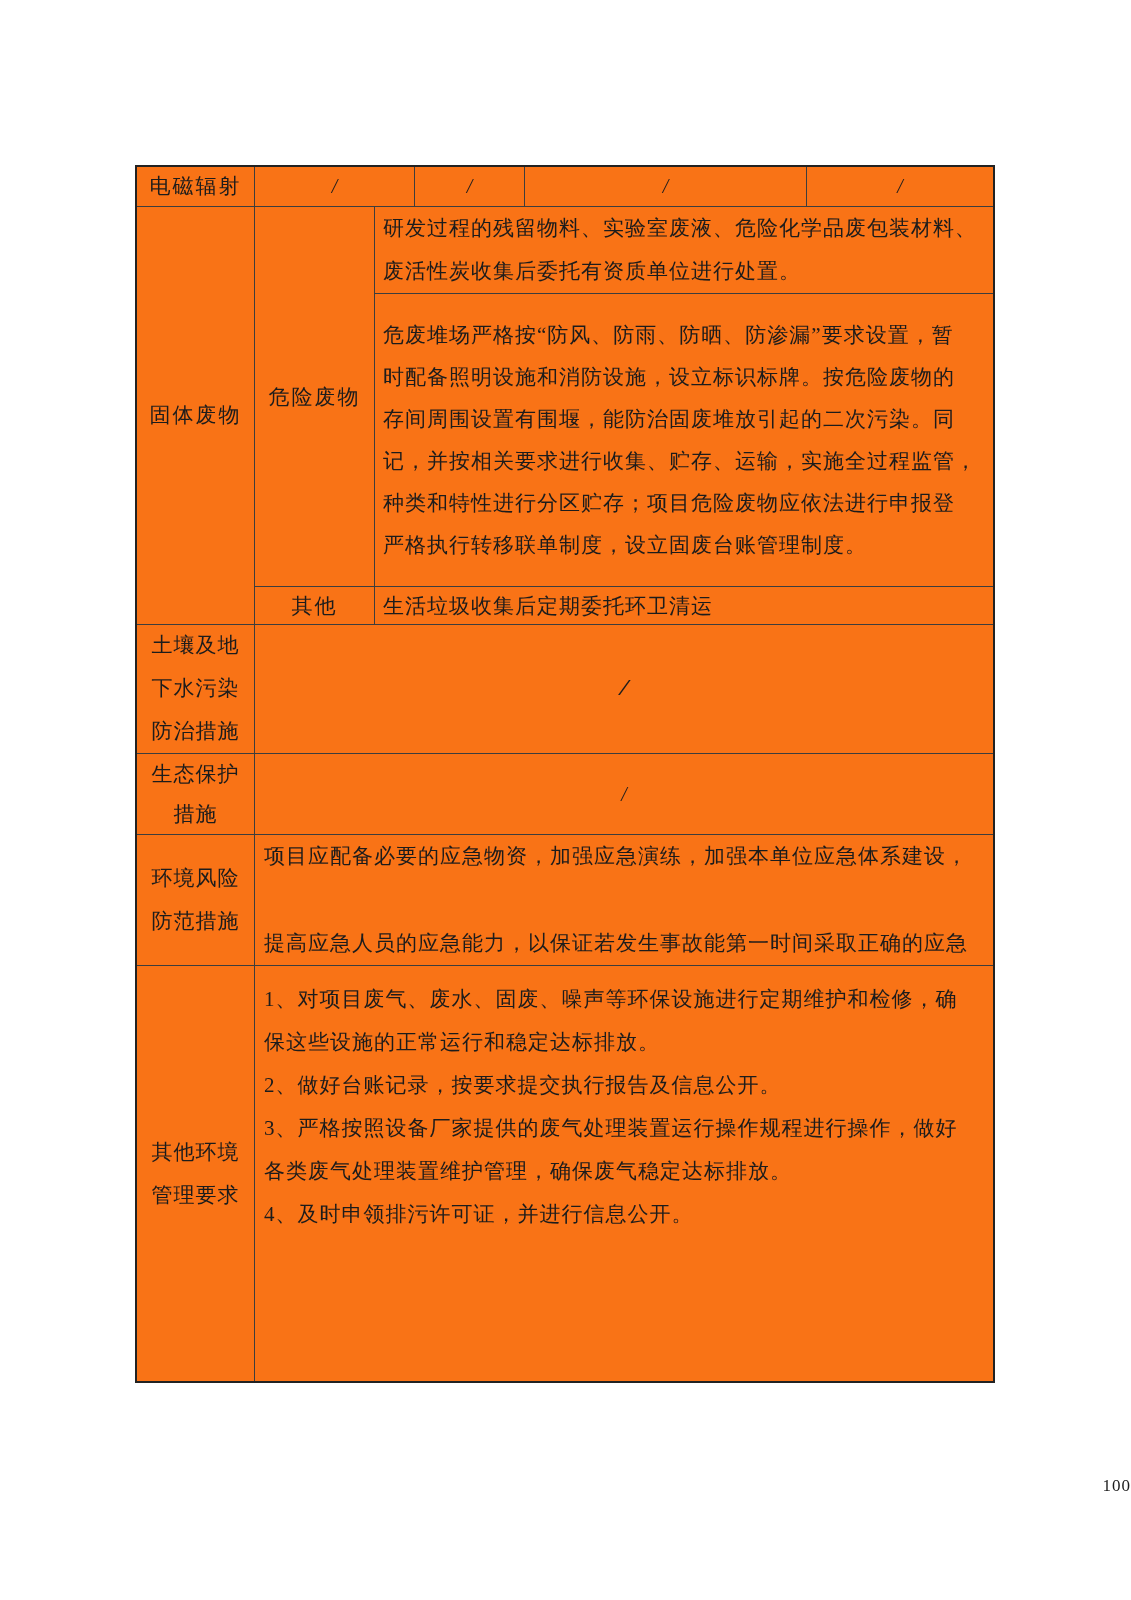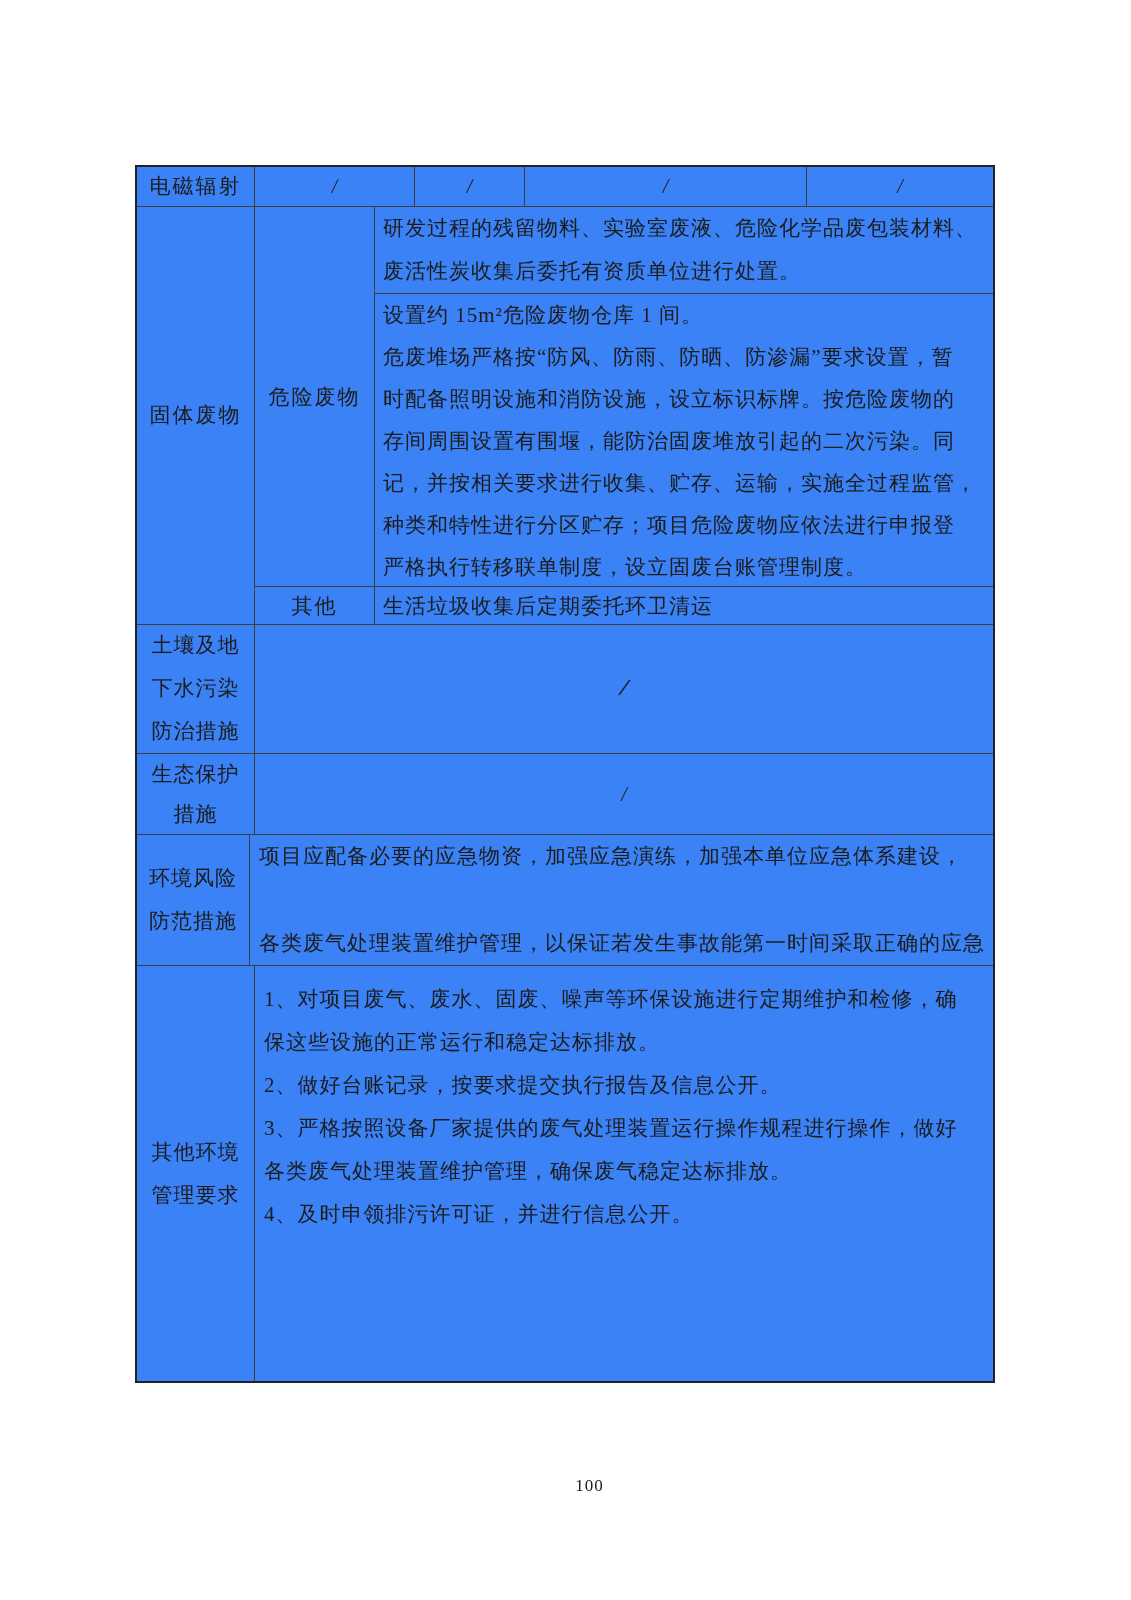--- a/index.html
+++ b/index.html
@@ -10,21 +10,21 @@
   *{box-sizing:border-box;margin:0;padding:0;}
   html,body{background:#ffffff;}
   body{
     width:1131px;height:1600px;position:relative;
     font-family:"Liberation Serif","DejaVu Serif",serif;
     color:var(--tx);
   }
   .doc-table{
     position:absolute;left:135px;top:165px;width:860px;height:1218px;
     border:2px solid var(--bd);
-    display:flex;flex-direction:column;background:#3b82f6;justify-content:space-between;
+    display:flex;flex-direction:column;background:#f97316;justify-content:space-between;
   }
   .row{display:flex;border-bottom:1px solid var(--bl);min-height:0;}
   .row:last-child{border-bottom:none;flex:1;}
   
   .lc{width:118px;border-right:1px solid var(--bl);
       display:flex;flex-direction:column;align-items:center;justify-content:center;
       text-align:center;font-size:21px;letter-spacing:2px;line-height:43px;}
   .sc{width:120px;border-right:1px solid var(--bl);
       display:flex;align-items:center;justify-content:center;
       font-size:21px;letter-spacing:2px;}
@@ -51,21 +51,21 @@
   .r3{height:129px;font-family:Liberation Mono, monospace;} .r4{height:81px;} .r5{height:131px;} .r6{flex:1;}
   .big-slash{flex:1;display:flex;align-items:center;justify-content:center;
       font-size:20px;font-style:italic;}
   .para{flex:1;display:flex;flex-direction:column;justify-content:center;
       padding:0 8px 0 9px;gap:44px;}
   .para-top{flex:1;display:flex;flex-direction:column;justify-content:flex-start;
       padding:12px 8px 0 9px;}
   .para .ln,.para-top .ln{line-height:43px;}
   .r4 .lc{line-height:40px;}
   .pageno{
-    position:absolute;left:0;top:1476px;width:1131px;text-align:center;
+    position:absolute;left:0;top:1476px;width:1131px;text-align:right;
     font-size:17px;letter-spacing:1px;padding-left:48px;
   }
 </style>
 </head>
 <body>
 
 <div class="doc-table">
 
   <div class="row r1">
     <div class="lc">电磁辐射</div>
@@ -79,21 +79,20 @@
     <div class="lc">固体废物</div>
     <div class="stack">
       <div class="sub-haz">
         <div class="sc">危险废物</div>
         <div class="stack">
           <div class="cellA">
               <div class="ln">研发过程的残留物料、实验室废液、危险化学品废包装材料、</div>
               <div class="ln">废活性炭收集后委托有资质单位进行处置。</div>
             </div>
           <div class="cellB">
-              <div class="ln">设置约 15m²危险废物仓库 1 间。</div>
               <div class="ln">危废堆场严格按“防风、防雨、防晒、防渗漏”要求设置，暂</div>
               <div class="ln">时配备照明设施和消防设施，设立标识标牌。按危险废物的</div>
               <div class="ln">存间周围设置有围堰，能防治固废堆放引起的二次污染。同</div>
               <div class="ln">记，并按相关要求进行收集、贮存、运输，实施全过程监管，</div>
               <div class="ln">种类和特性进行分区贮存；项目危险废物应依法进行申报登</div>
               <div class="ln">严格执行转移联单制度，设立固废台账管理制度。</div>
             </div>
         </div>
       </div>
       <div class="sub-other">
@@ -120,21 +119,21 @@
     <div class="big-slash">/</div>
   </div>
 
   <div class="row r5">
     <div class="lc">
         <div class="ln">环境风险</div>
         <div class="ln">防范措施</div>
       </div>
     <div class="para">
         <div class="ln">项目应配备必要的应急物资，加强应急演练，加强本单位应急体系建设，</div>
-        <div class="ln">各类废气处理装置维护管理，以保证若发生事故能第一时间采取正确的应急</div>
+        <div class="ln">提高应急人员的应急能力，以保证若发生事故能第一时间采取正确的应急</div>
       </div>
   </div>
 
   <div class="row r6">
     <div class="lc">
         <div class="ln">其他环境</div>
         <div class="ln">管理要求</div>
       </div>
     <div class="para-top">
         <div class="ln">1、对项目废气、废水、固废、噪声等环保设施进行定期维护和检修，确</div>

